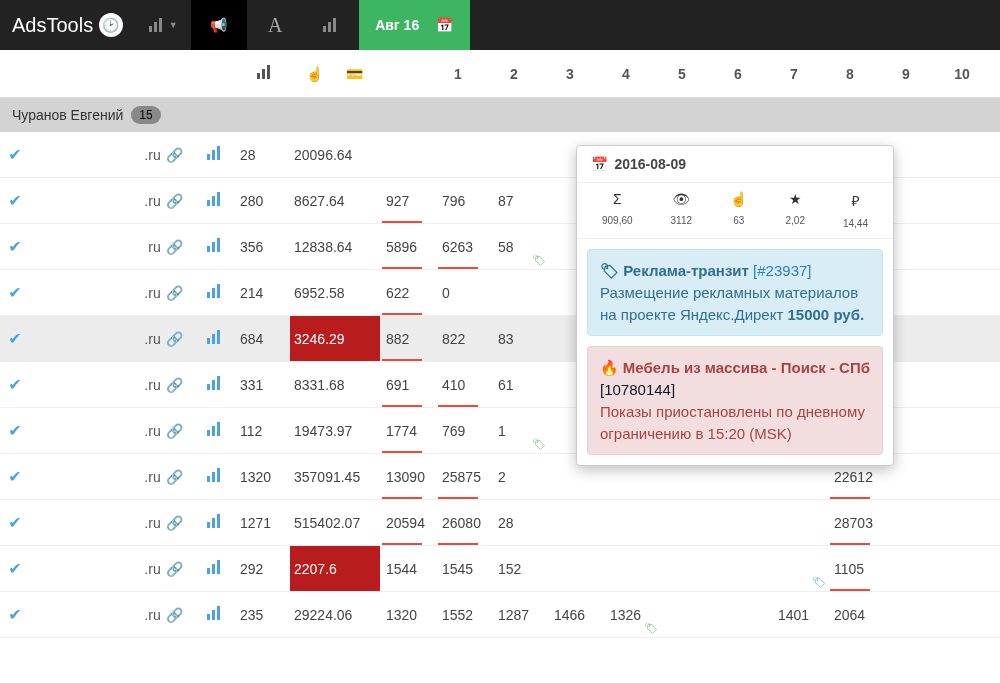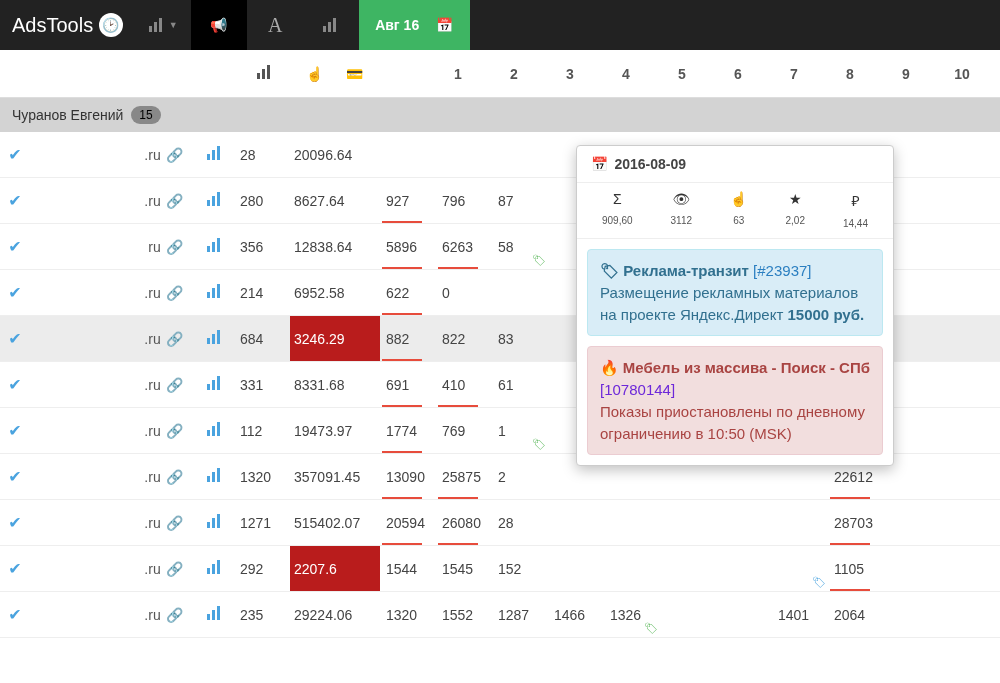--- a/index.html
+++ b/index.html
@@ -36,21 +36,21 @@
 .popover-head { padding: 10px 14px; font-weight: bold; color: #444; border-bottom: 1px solid #eee; display:flex; align-items:center; gap:6px;}
 .popover-stats { display: flex; justify-content: space-around; padding: 8px 6px; border-bottom: 1px solid #eee; }
 .stat { text-align: center; color: #555; }
 .stat .ico { font-size: 14px; color: #333; display:block; margin-bottom:4px;}
 .stat .val { font-size: 10px; }
 .card { margin: 10px; padding: 10px 12px; border-radius: 4px; font-size: 15px; line-height: 1.45; }
 .card-blue { background: #d9edf7; border: 1px solid #bce8f1; color: #31708f; }
 .card-red { background: #f2dede; border: 1px solid #ebccd1; color: #a94442; }
 .card-title { font-weight: bold; }
 .card-title .id-link { color: #2b7fc1; font-weight: normal;}
-.card-red .id-link { color: #6d28d9; }
+.card-red .id-link { color: #0f172a; }
 svg.bars { width:16px; height:14px; }
 svg.bars rect { fill: currentColor; }
 .cal-ico { font-size:14px; }
 </style>
 </head>
 <body>
 
 <div class="topbar">
   <div class="logo">
     <span>AdsTools</span>
@@ -364,15 +364,15 @@
       <span>🏷 </span><span>Реклама-транзит</span>
       <span class="id-link">[#23937]</span>
     </div>
     <div><span>Размещение рекламных материалов на проекте Яндекс.Директ </span><b>15000 руб.</b></div>
   </div>
   <div class="card card-red">
     <div class="card-title">
       <span>🔥 </span><span>Мебель из массива - Поиск - СПб</span>
       <span class="id-link">[10780144]</span>
     </div>
-    <div>Показы приостановлены по дневному ограничению в 10:50 (MSK)</div>
+    <div>Показы приостановлены по дневному ограничению в 15:20 (MSK)</div>
   </div>
 </div>
 
 </body></html>

